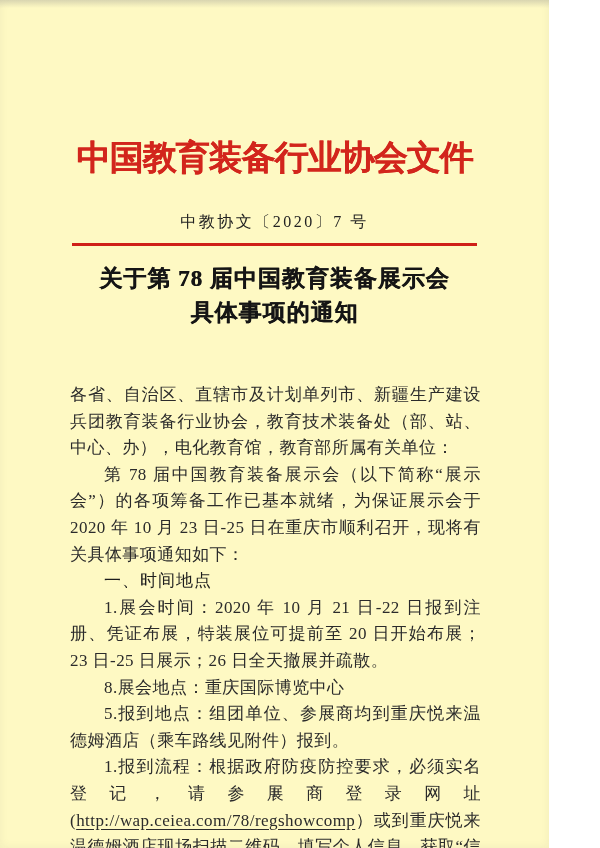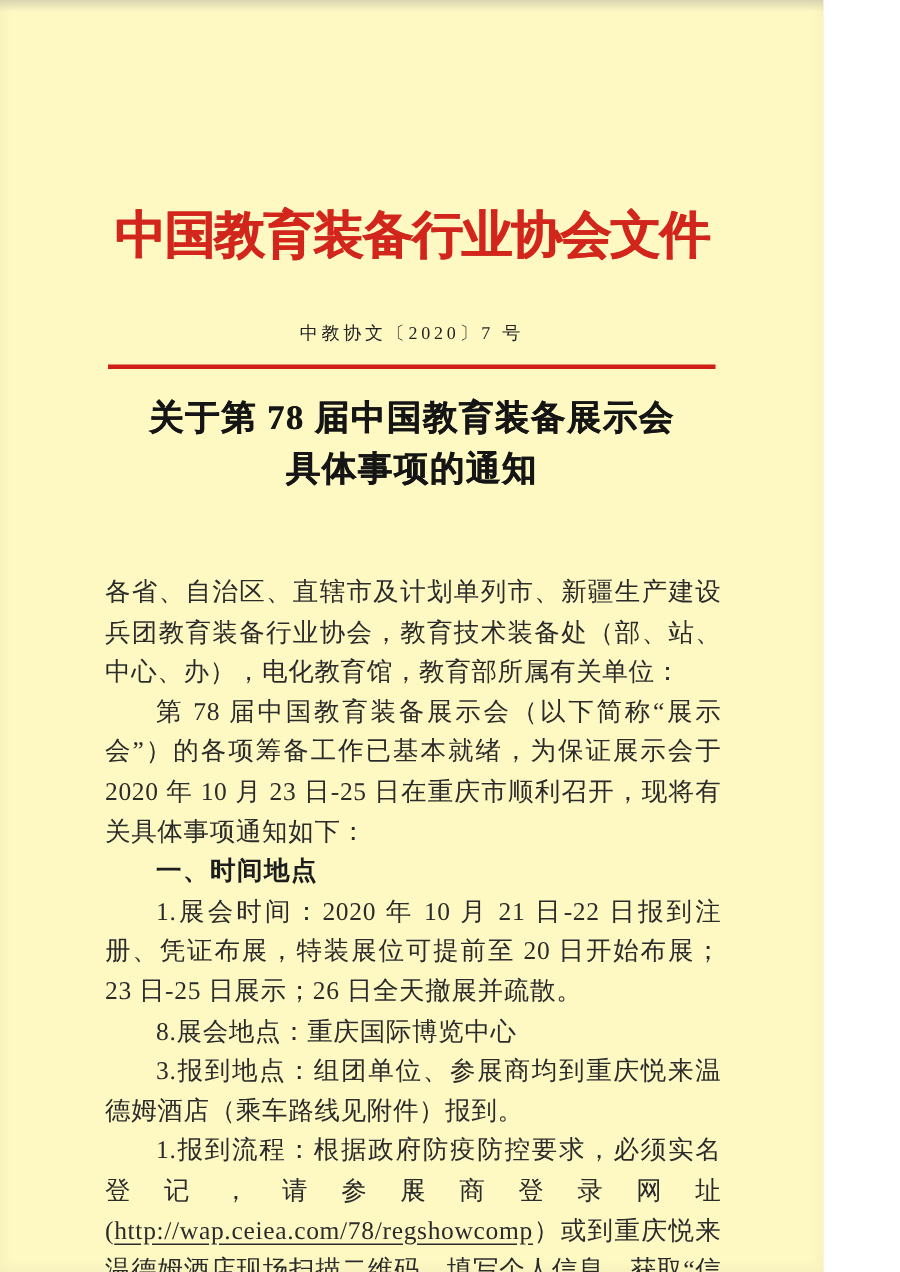--- a/index.html
+++ b/index.html
@@ -40,21 +40,21 @@
     color: #d2251c;
     text-shadow: 0.6px 0 0 #d2251c;
     white-space: nowrap;
   }
   .doc-number {
     position: absolute;
     top: 211px;
     left: 0;
     width: 100%;
     text-align: center;
-    font-size: 12px;
+    font-size: 16px;
     line-height: 22px;
     letter-spacing: 2.5px;
     color: #222222;
   }
   .red-rule {
     position: absolute;
     top: 243px;
     left: 72px;
     right: 72px;
     height: 3px;
@@ -87,21 +87,21 @@
   }
   .body-text p {
     margin: 0;
     padding: 0;
   }
   .body-text p.indent {
     text-indent: 2em;
   }
   .body-text p.heading {
     font-family: "Liberation Sans", "DejaVu Sans", sans-serif;
-    font-weight: 700;
+    font-weight: 400;
     color: #1d1d1d;
     letter-spacing: 1px;
   }
   .body-text span.underline {
     text-decoration: underline;
     text-underline-offset: 3px;
   }
   .page-num {
     position: absolute;
     top: 784px;
@@ -128,19 +128,19 @@
     <div>关于第 78 届中国教育装备展示会</div>
     <div>具体事项的通知</div>
   </div>
 
   <div class="body-text">
       <p class=""><span>各省、自治区、直辖市及计划单列市、新疆生产建设兵团教育装备行业协会，教育技术装备处（部、站、中心、办），电化教育馆，教育部所属有关单位：</span></p>
       <p class="indent"><span>第 78 届中国教育装备展示会（以下简称“展示会”）的各项筹备工作已基本就绪，为保证展示会于 2020 年 10 月 23 日-25 日在重庆市顺利召开，现将有关具体事项通知如下：</span></p>
       <p class="heading indent"><span>一、时间地点</span></p>
       <p class="indent"><span>1.展会时间：2020 年 10 月 21 日-22 日报到注册、凭证布展，特装展位可提前至 20 日开始布展；23 日-25 日展示；26 日全天撤展并疏散。</span></p>
       <p class="indent"><span>8.展会地点：重庆国际博览中心</span></p>
-      <p class="indent"><span>3.报到地点：组团单位、参展商均到重庆悦来温德姆酒店（乘车路线见附件）报到。</span></p>
+      <p class="indent"><span>5.报到地点：组团单位、参展商均到重庆悦来温德姆酒店（乘车路线见附件）报到。</span></p>
       <p class="indent"><span>1.报到流程：根据政府防疫防控要求，必须实名登记，请参展商登录网址(</span><span class="underline">http://wap.ceiea.com/78/regshowcomp</span><span>）或到重庆悦来温德姆酒店现场扫描二维码，填写个人信息，获取“信息</span></p>
     </div>
 
   <div class="page-num">1</div>
 
 </div>
 
 </body></html>

